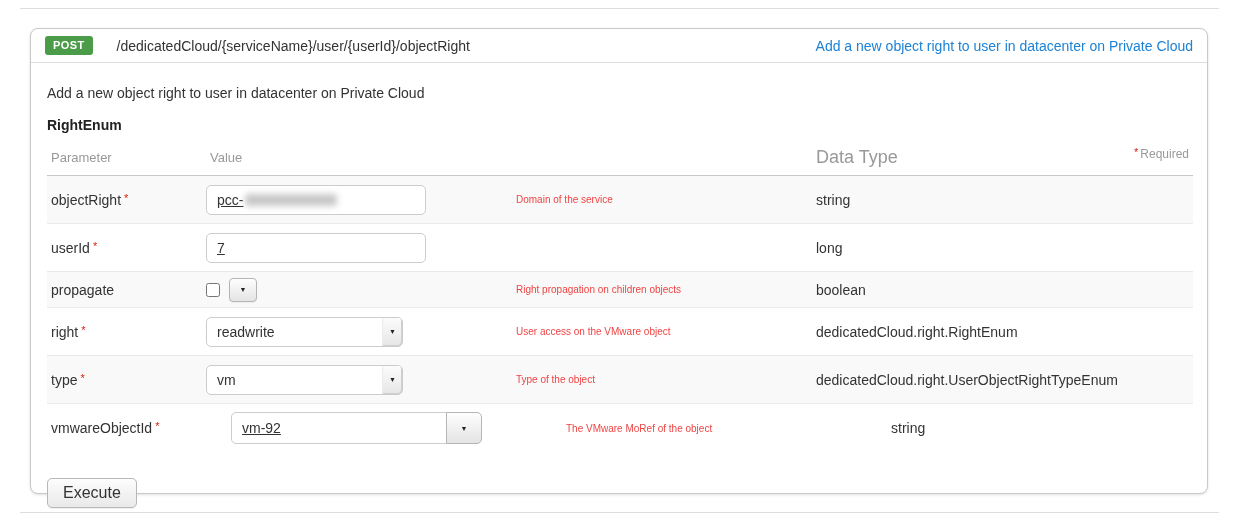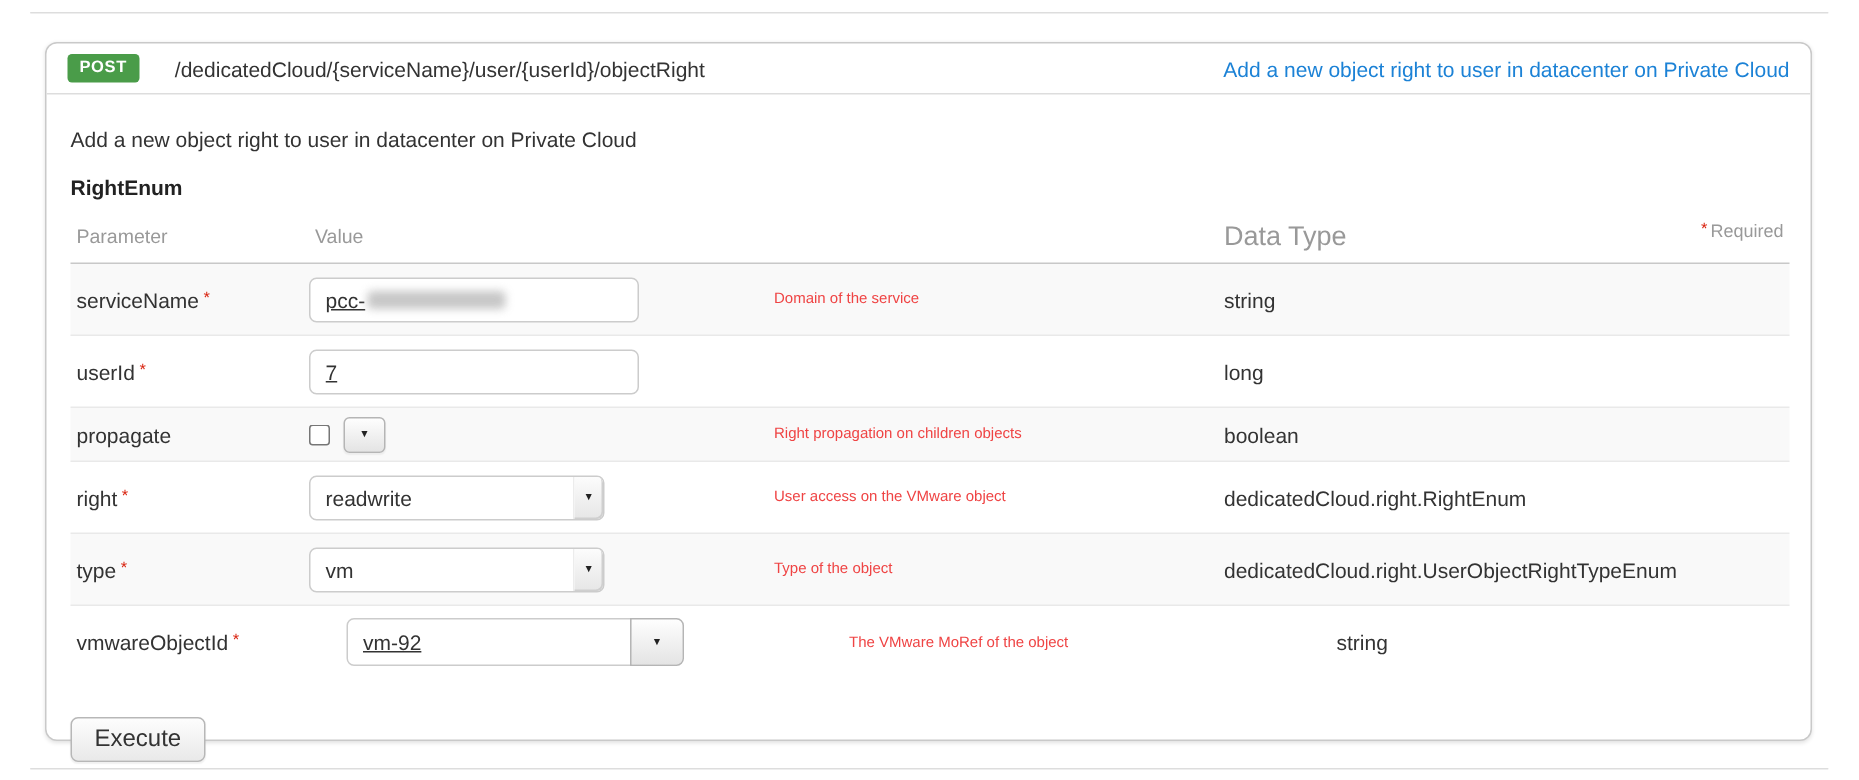--- a/index.html
+++ b/index.html
@@ -82,21 +82,21 @@
 
   .prop-controls { display:flex; align-items:center; }
   .prop-controls input[type=checkbox] { width:14px; height:14px; accent-color:#fff; }
   .mini-drop {
     margin-left:9px; width:28px; height:24px; border:1px solid #b5b5b5; border-radius:4px;
     background:linear-gradient(#fefefe,#e4e4e4); display:flex; align-items:center; justify-content:center;
     cursor:pointer; box-shadow:0 1px 1px rgba(0,0,0,.05);
   }
 
   .combo { display:flex; align-items:center; }
-  .combo .txt-input { width:190px; height:32px; border-radius:5px 0 0 5px; }
+  .combo .txt-input { width:216px; height:32px; border-radius:5px 0 0 5px; }
   .combo-btn {
     width:36px; height:32px; margin-left:-1px;
     border:1px solid #b5b5b5; border-radius:0 5px 5px 0;
     background:linear-gradient(#fefefe,#e4e4e4);
     display:flex; align-items:center; justify-content:center; cursor:pointer;
   }
 
   .execute-btn {
     margin:26px 0 0 0; padding:5px 15px; font-size:16px; color:#333;
     border:1px solid #b7b7b7; border-radius:5px;
@@ -127,21 +127,21 @@
       <div class="ptable">
 
         <div class="phead">
           <div class="cell">Parameter</div>
           <div class="cell">Value</div>
           <div class="cell"></div>
           <div class="req-cell"><span class="req-star">*</span><span>Required</span><span style="float:left; color:#999; font-size:18px;">Data Type</span></div>
         </div>
 
         <div class="prow alt">
-          <div class="pname"><span>serviceName</span><span class="req-star">*</span></div>
+          <div class="pname"><span>objectRight</span><span class="req-star">*</span></div>
           <div>
             <div class="txt-input" role="textbox">
               <span>pcc-</span>
               <span class="redacted-blob"></span>
             </div>
           </div>
           <div class="pdesc">Domain of the service</div>
           <div class="ptype">string</div>
         </div>
 

